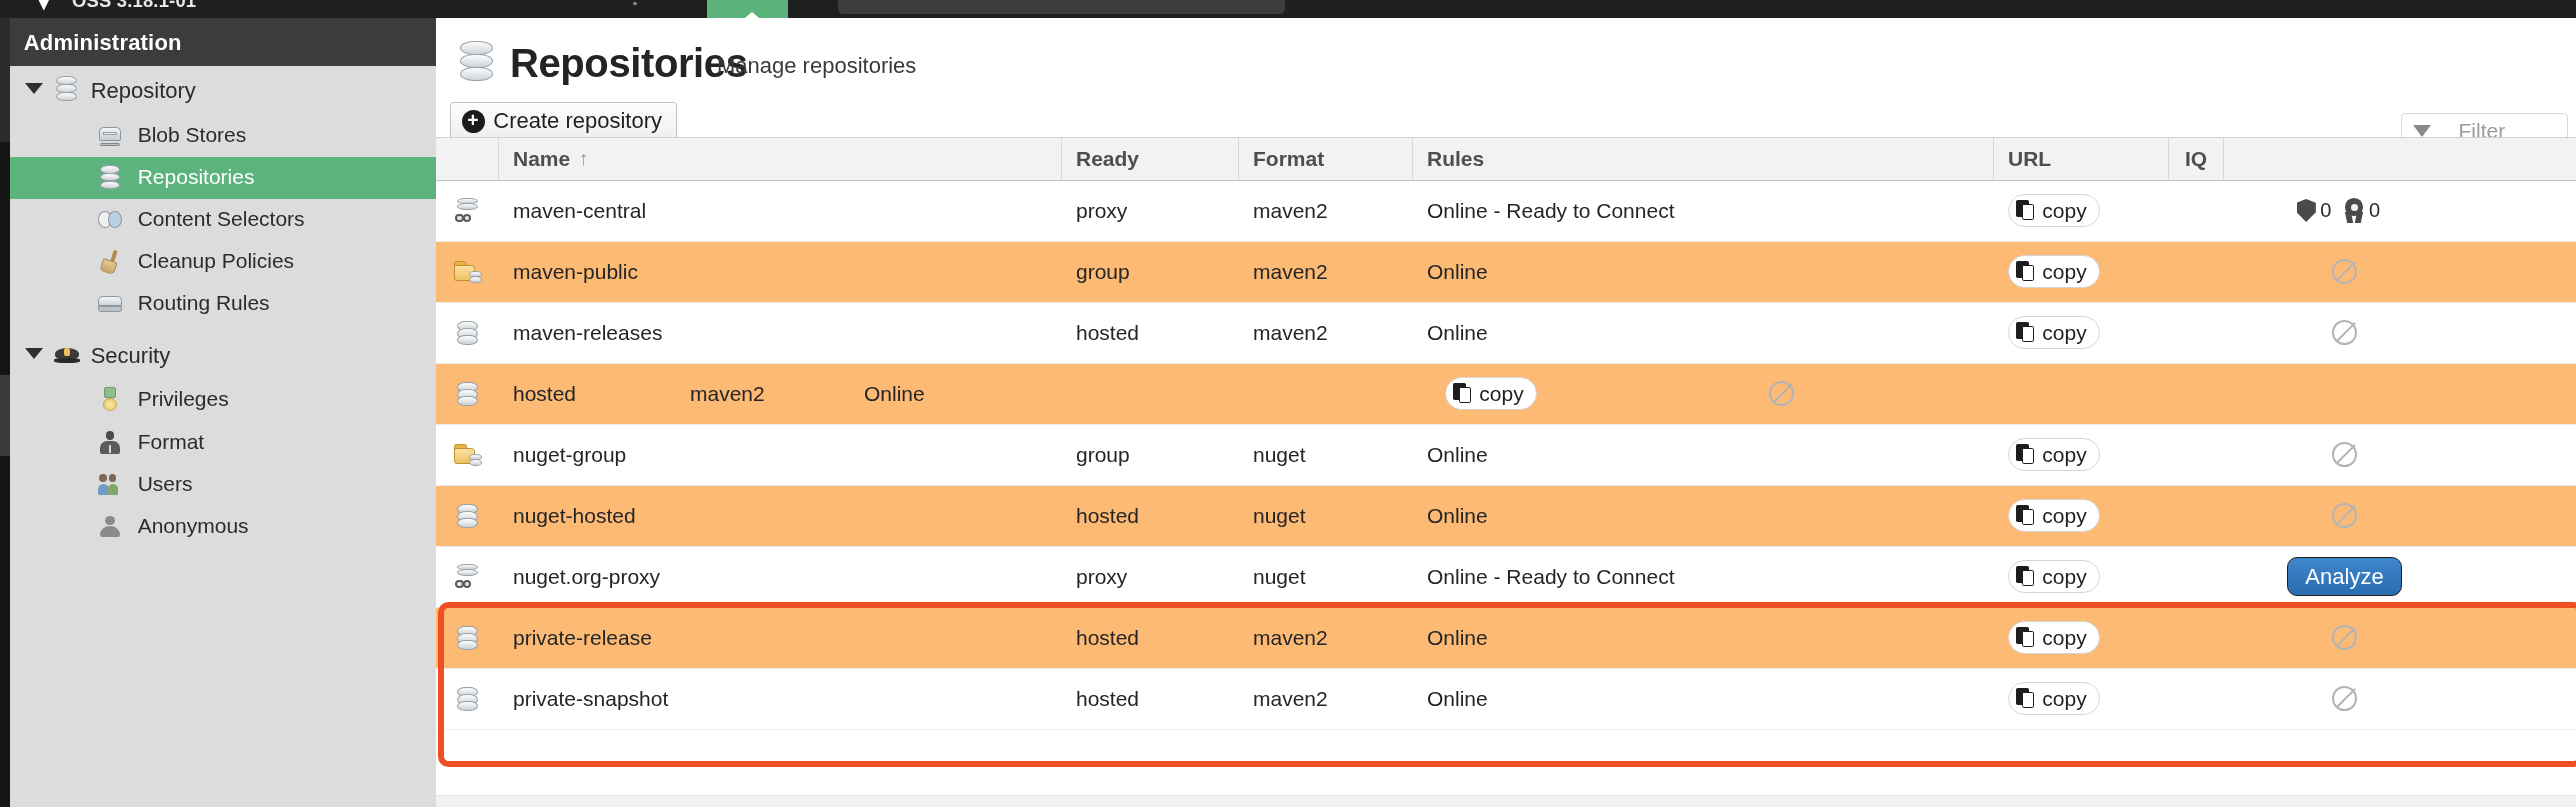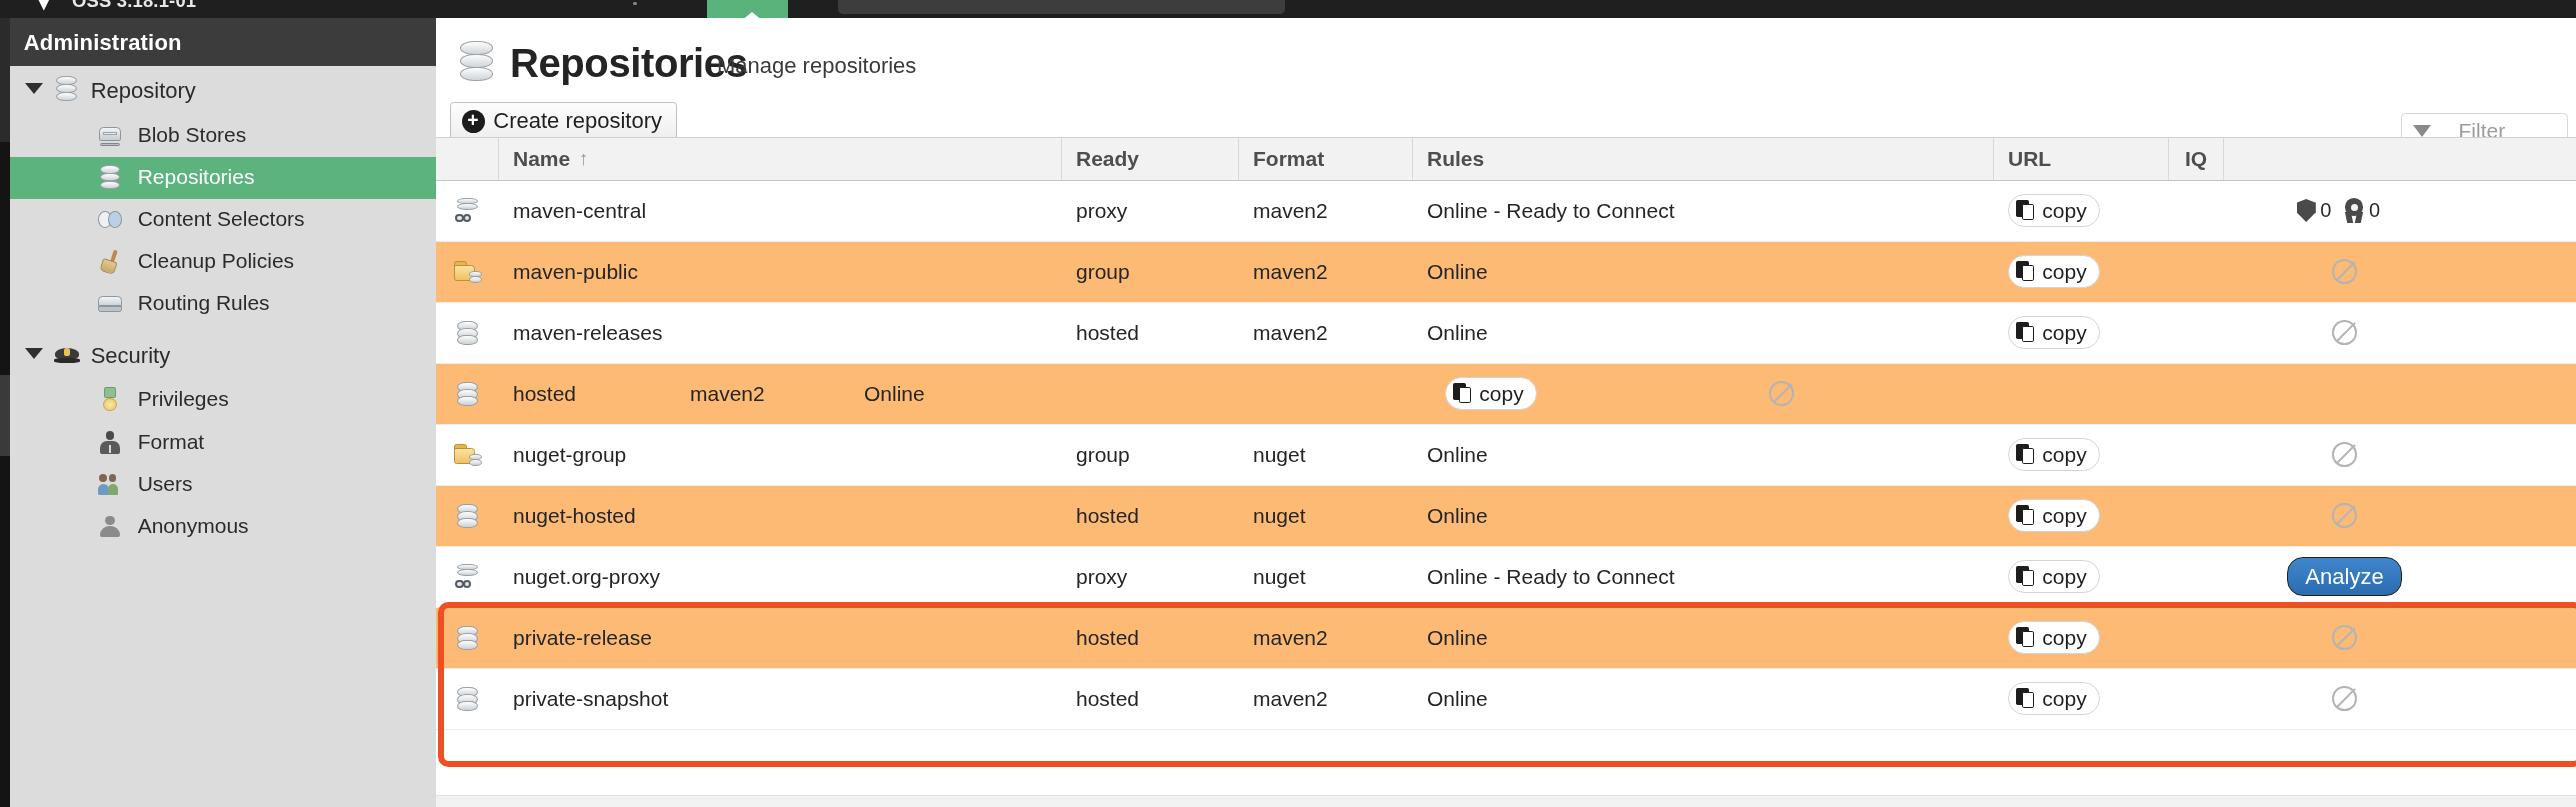--- a/index.html
+++ b/index.html
@@ -426,21 +426,21 @@
   }
   .no-icon::after {
     content:''; position:absolute; left:-0.9px; top:8.8px;
     width: 26px; height: 2.2px; background:#b4b4b4;
     transform: rotate(-45deg); transform-origin: center;
   }
 
   .analyze-btn {
     height: 39px; padding: 0 17.5px;
     background: linear-gradient(#3f86cc, #2b6cb0);
-    border: 0.9px solid #1f1f1f; border-radius: 16px;
+    border: 0.9px solid #1f1f1f; border-radius: 10px;
     color: #ffffff; font-size: 22px;
     display: inline-flex; align-items: center;
     cursor: pointer;
   }
 
   #grid-footer {
     position: absolute; left: 0; top: 777px; width: 2140px; height: 30px;
     background: #f2f2f2;
     border-top: 0.9px solid #e2e2e2;
   }

